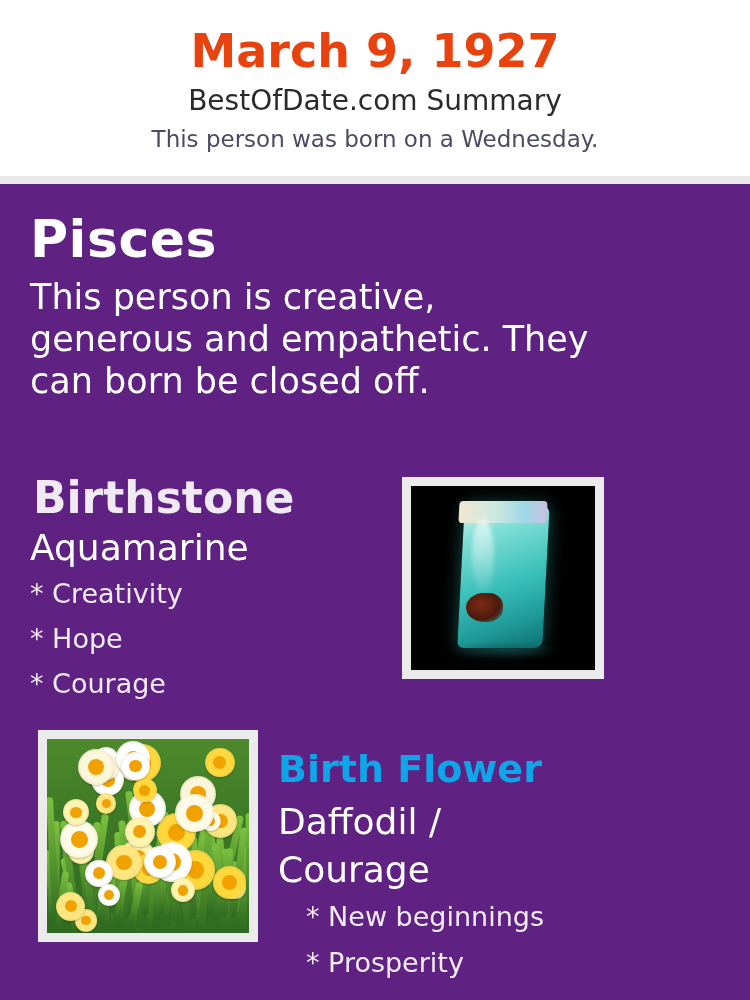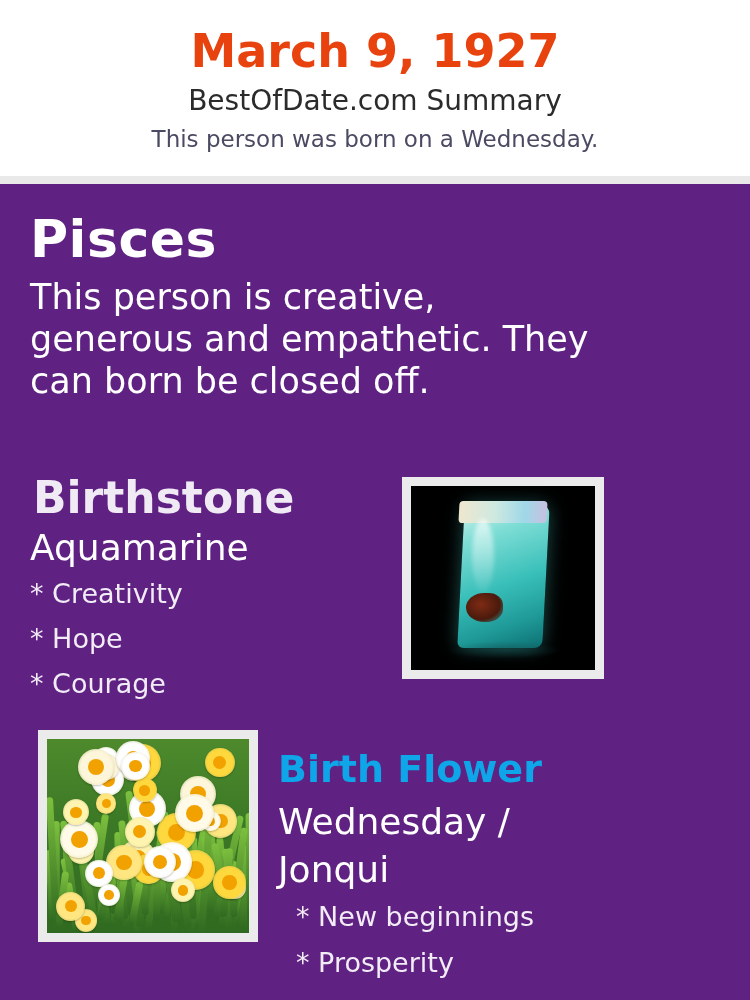--- a/index.html
+++ b/index.html
@@ -230,21 +230,21 @@
     color: #ffffff;
     font-size: 36px;
     line-height: 48px;
     font-weight: normal;
   }
   .flower-bullet {
     color: #f2ecf6;
     font-size: 27px;
     line-height: 46px;
     font-weight: normal;
-    margin-left: 18px;
+    margin-left: 28px;
   }
 </style>
 </head>
 <body>
 
 <div class="page">
 
   <div class="header">
     <div class="header-date">March 9, 1927</div>
     <div class="header-site">BestOfDate.com Summary</div>
@@ -381,20 +381,20 @@
             <div class="bloom" style="width: 28.459px; height: 28.459px; left: 74.0992px; top: 12.7851px; background: radial-gradient(circle, rgb(255, 255, 255) 60%, rgba(200, 190, 120, 0.6) 100%); box-shadow: rgba(0, 0, 0, 0.25) 0px 1px 2px;"></div>
             <div class="bloom" style="width: 37.9972px; height: 37.9972px; left: 13.4111px; top: 81.3935px; background: radial-gradient(circle, rgb(255, 251, 232) 60%, rgba(200, 190, 120, 0.6) 100%); box-shadow: rgba(0, 0, 0, 0.25) 0px 1px 2px;"></div>
             <div class="bloom" style="width: 36.0963px; height: 36.0963px; left: 31.3671px; top: 9.92363px; background: radial-gradient(circle, rgb(253, 246, 218) 60%, rgba(200, 190, 120, 0.6) 100%); box-shadow: rgba(0, 0, 0, 0.25) 0px 1px 2px;"></div>
             <div class="bloom" style="width: 38.425px; height: 38.425px; left: 128.084px; top: 54.9848px; background: radial-gradient(circle, rgb(255, 251, 232) 60%, rgba(200, 190, 120, 0.6) 100%); box-shadow: rgba(0, 0, 0, 0.25) 0px 1px 2px;"></div>
             <div class="bloom" style="width: 26.011px; height: 26.011px; left: 16.0792px; top: 60.2701px; background: radial-gradient(circle, rgb(255, 243, 176) 60%, rgba(200, 190, 120, 0.6) 100%); box-shadow: rgba(0, 0, 0, 0.25) 0px 1px 2px;"></div>
             <div class="bloom" style="width: 29.7849px; height: 29.7849px; left: 77.7619px; top: 77.7677px; background: radial-gradient(circle, rgb(255, 243, 176) 60%, rgba(200, 190, 120, 0.6) 100%); box-shadow: rgba(0, 0, 0, 0.25) 0px 1px 2px;"></div>
           </div>
       </div>
       <div class="flower-text">
         <div class="flower-title">Birth Flower</div>
-        <div class="flower-name">Wednesday / Jonqui</div>
+        <div class="flower-name">Daffodil / Courage</div>
         <div class="flower-bullet">* New beginnings</div>
         <div class="flower-bullet">* Prosperity</div>
       </div>
     </div>
 
   </div>
 </div>
 
 </body></html>

